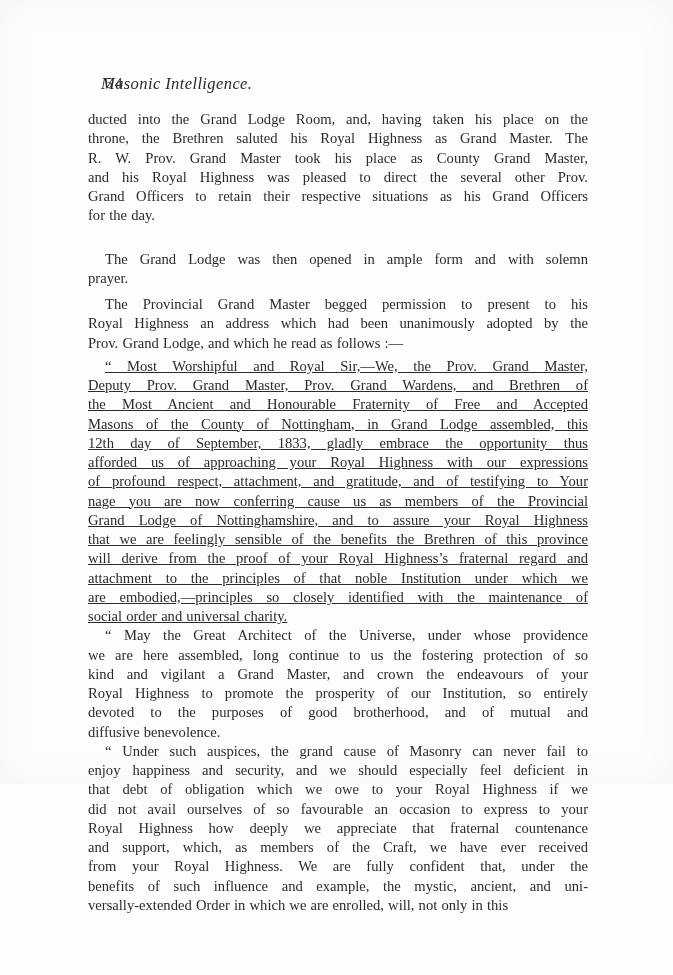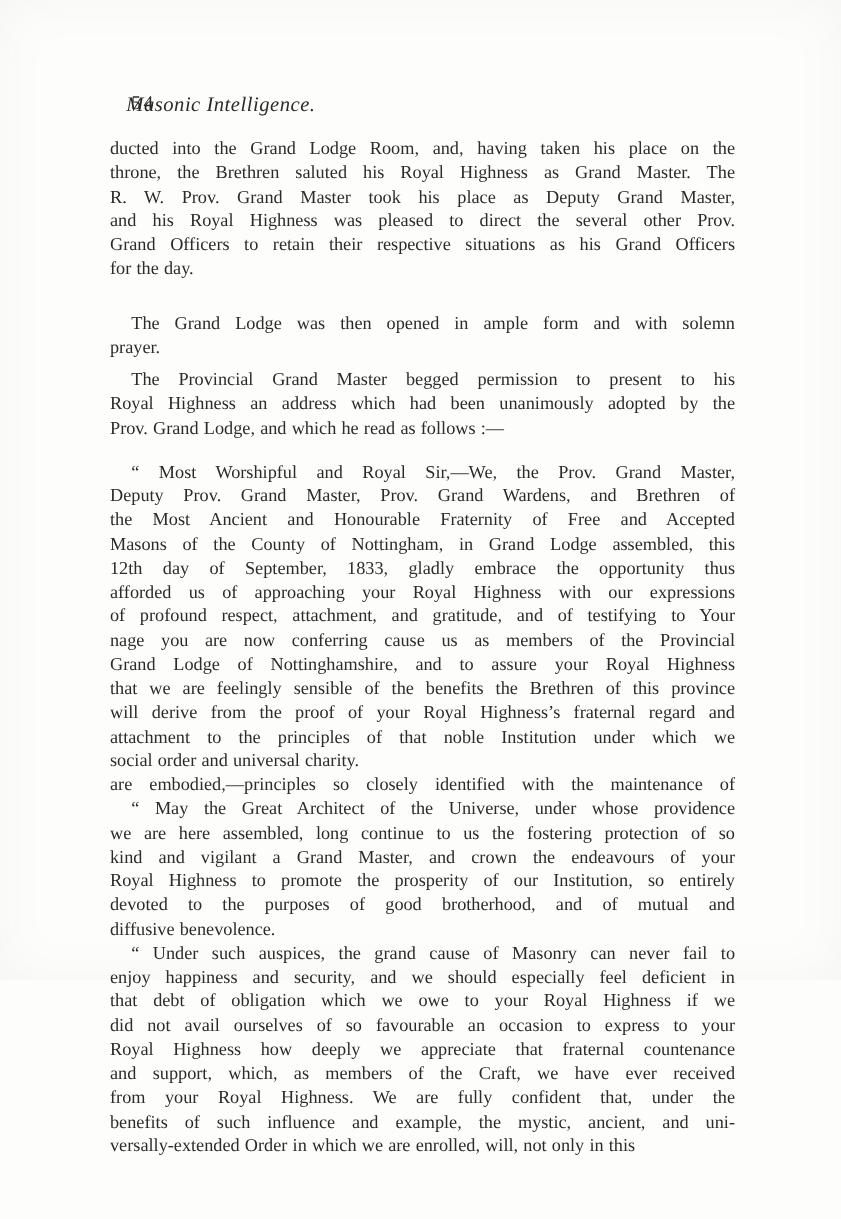--- a/index.html
+++ b/index.html
@@ -44,21 +44,21 @@
   }
   .body-text {
     position: absolute;
     top: 110px;
     left: 88px;
     width: 500px;
   }
   .para { margin: 0; }
   .para:nth-child(2) { margin-top: 24px; }
   .para:nth-child(3) { margin-top: 7px; }
-  .para:nth-child(4) { margin-top: 16px; }
+  .para:nth-child(4) { margin-top: 4px; text-decoration: underline; }
   .line {
     font-size: 14.6px;
     line-height: 19.25px;
     text-align: justify;
     text-align-last: justify;
     word-spacing: 0.5px;
     white-space: normal;
   }
   .line.last { text-align-last: left; }
   .line.first-indent { text-indent: 17px; }
@@ -68,21 +68,21 @@
 
 <div class="page">
   <div class="header">
     <span class="pagenum">54</span>
     <span class="title">Masonic Intelligence.</span>
   </div>
   <div class="body-text" id="body-text">
       <div class="para">
         <div class="line">ducted into the Grand Lodge Room, and, having taken his place on the</div>
         <div class="line">throne, the Brethren saluted his Royal Highness as Grand Master. The</div>
-        <div class="line">R. W. Prov. Grand Master took his place as Deputy Grand Master,</div>
+        <div class="line">R. W. Prov. Grand Master took his place as County Grand Master,</div>
         <div class="line">and his Royal Highness was pleased to direct the several other Prov.</div>
         <div class="line">Grand Officers to retain their respective situations as his Grand Officers</div>
         <div class="line last">for the day.</div>
       </div>
       <div class="para">
         <div class="line first-indent">The Grand Lodge was then opened in ample form and with solemn</div>
         <div class="line last">prayer.</div>
       </div>
       <div class="para">
         <div class="line first-indent">The Provincial Grand Master begged permission to present to his</div>
@@ -95,22 +95,22 @@
         <div class="line">the Most Ancient and Honourable Fraternity of Free and Accepted</div>
         <div class="line">Masons of the County of Nottingham, in Grand Lodge assembled, this</div>
         <div class="line">12th day of September, 1833, gladly embrace the opportunity thus</div>
         <div class="line">afforded us of approaching your Royal Highness with our expressions</div>
         <div class="line">of profound respect, attachment, and gratitude, and of testifying to Your</div>
         <div class="line">nage you are now conferring cause us as members of the Provincial</div>
         <div class="line">Grand Lodge of Nottinghamshire, and to assure your Royal Highness</div>
         <div class="line">that we are feelingly sensible of the benefits the Brethren of this province</div>
         <div class="line">will derive from the proof of your Royal Highness’s fraternal regard and</div>
         <div class="line">attachment to the principles of that noble Institution under which we</div>
+        <div class="line">are embodied,—principles so closely identified with the maintenance of</div>
         <div class="line last">social order and universal charity.</div>
-        <div class="line">are embodied,—principles so closely identified with the maintenance of</div>
       </div>
       <div class="para">
         <div class="line first-indent">“ May the Great Architect of the Universe, under whose providence</div>
         <div class="line">we are here assembled, long continue to us the fostering protection of so</div>
         <div class="line">kind and vigilant a Grand Master, and crown the endeavours of your</div>
         <div class="line">Royal Highness to promote the prosperity of our Institution, so entirely</div>
         <div class="line">devoted to the purposes of good brotherhood, and of mutual and</div>
         <div class="line last">diffusive benevolence.</div>
       </div>
       <div class="para">

